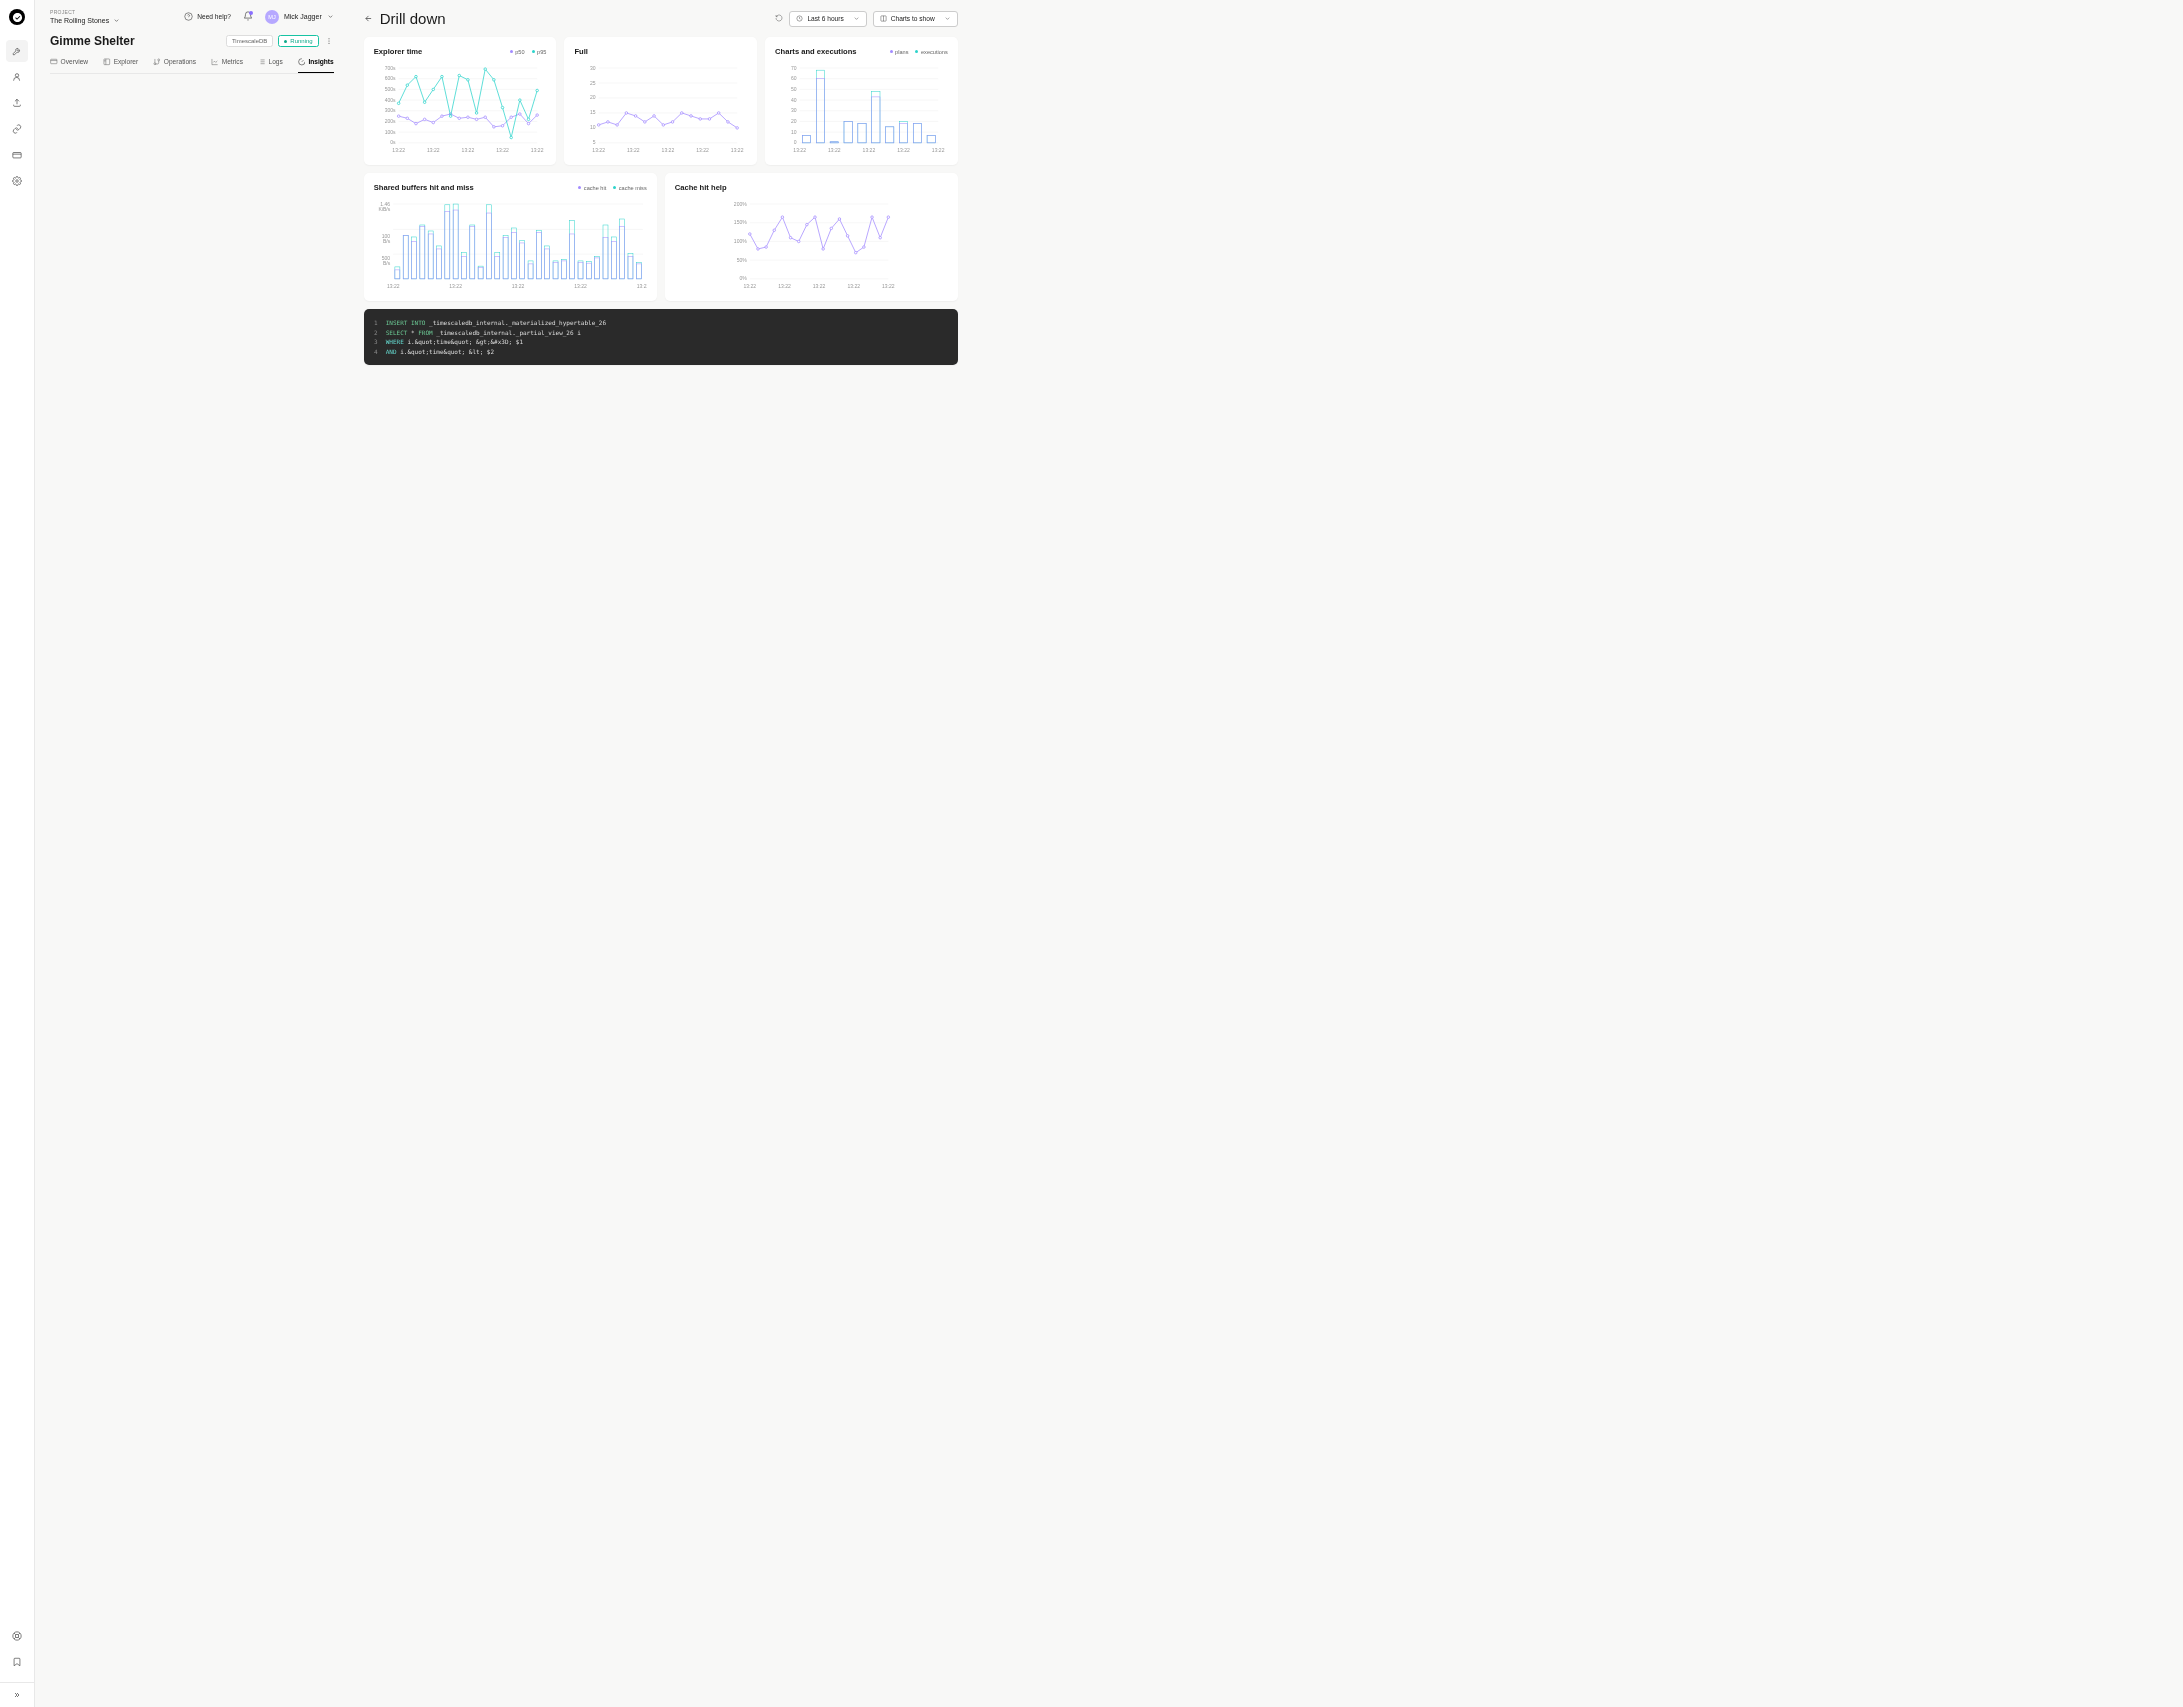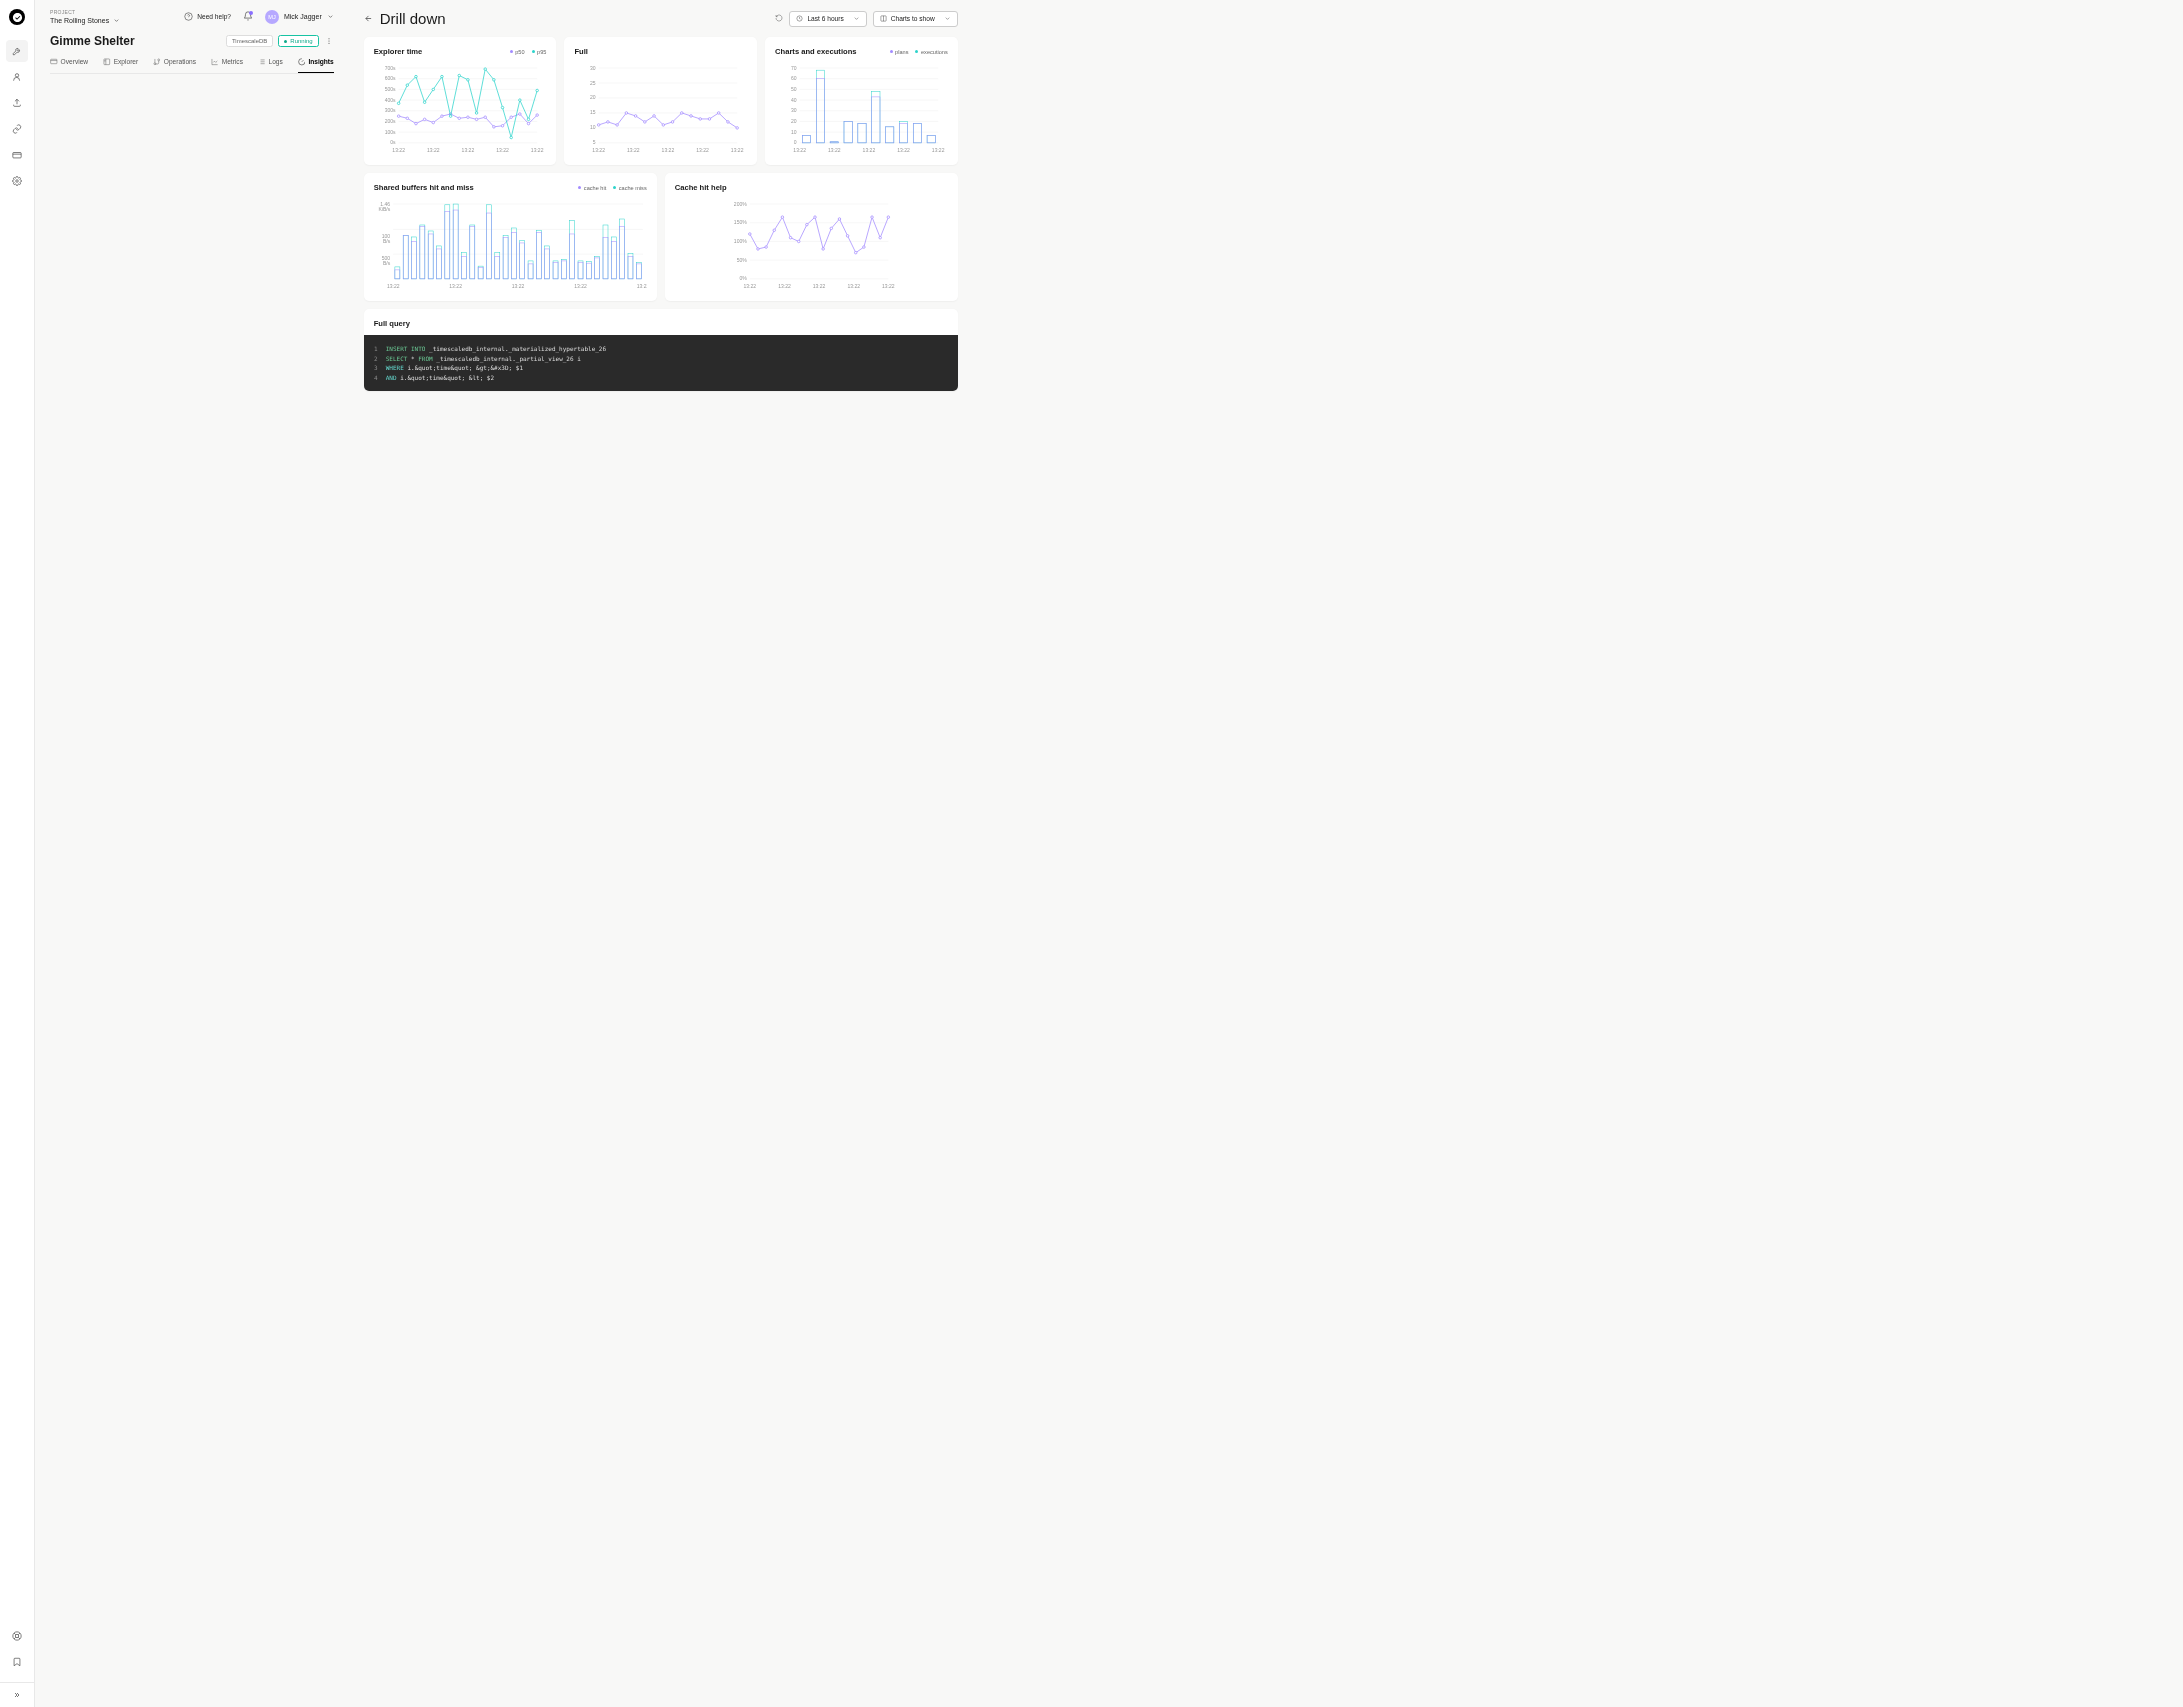--- a/index.html
+++ b/index.html
@@ -596,21 +596,20 @@
                 <circle cx="247.52941176470586" cy="104.2" r="2.5" fill="#fff" stroke="#a28bff" stroke-width="1.5"></circle>
                 <circle cx="263.6470588235294" cy="93.1" r="2.5" fill="#fff" stroke="#a28bff" stroke-width="1.5"></circle>
                 <circle cx="279.7647058823529" cy="33.900000000000006" r="2.5" fill="#fff" stroke="#a28bff" stroke-width="1.5"></circle>
                 <circle cx="295.88235294117646" cy="74.6" r="2.5" fill="#fff" stroke="#a28bff" stroke-width="1.5"></circle>
                 <circle cx="312" cy="33.900000000000006" r="2.5" fill="#fff" stroke="#a28bff" stroke-width="1.5"></circle>
               </svg></div>
         </div>
       </div>
 
       <div class="query-card">
-        <div class="query-header">Full query</div>
         <div class="code-block" id="code-block">
             <div class="code-line">
               <span class="line-num">1</span>
               <span><span class="kw1">INSERT INTO </span><span>_timescaledb_internal._materialized_hypertable_26</span></span>
             </div>
             <div class="code-line">
               <span class="line-num">2</span>
               <span><span class="kw1">SELECT </span><span>* </span><span class="kw1">FROM </span><span>_timescaledb_internal._partial_view_26 i</span></span>
             </div>
             <div class="code-line">

